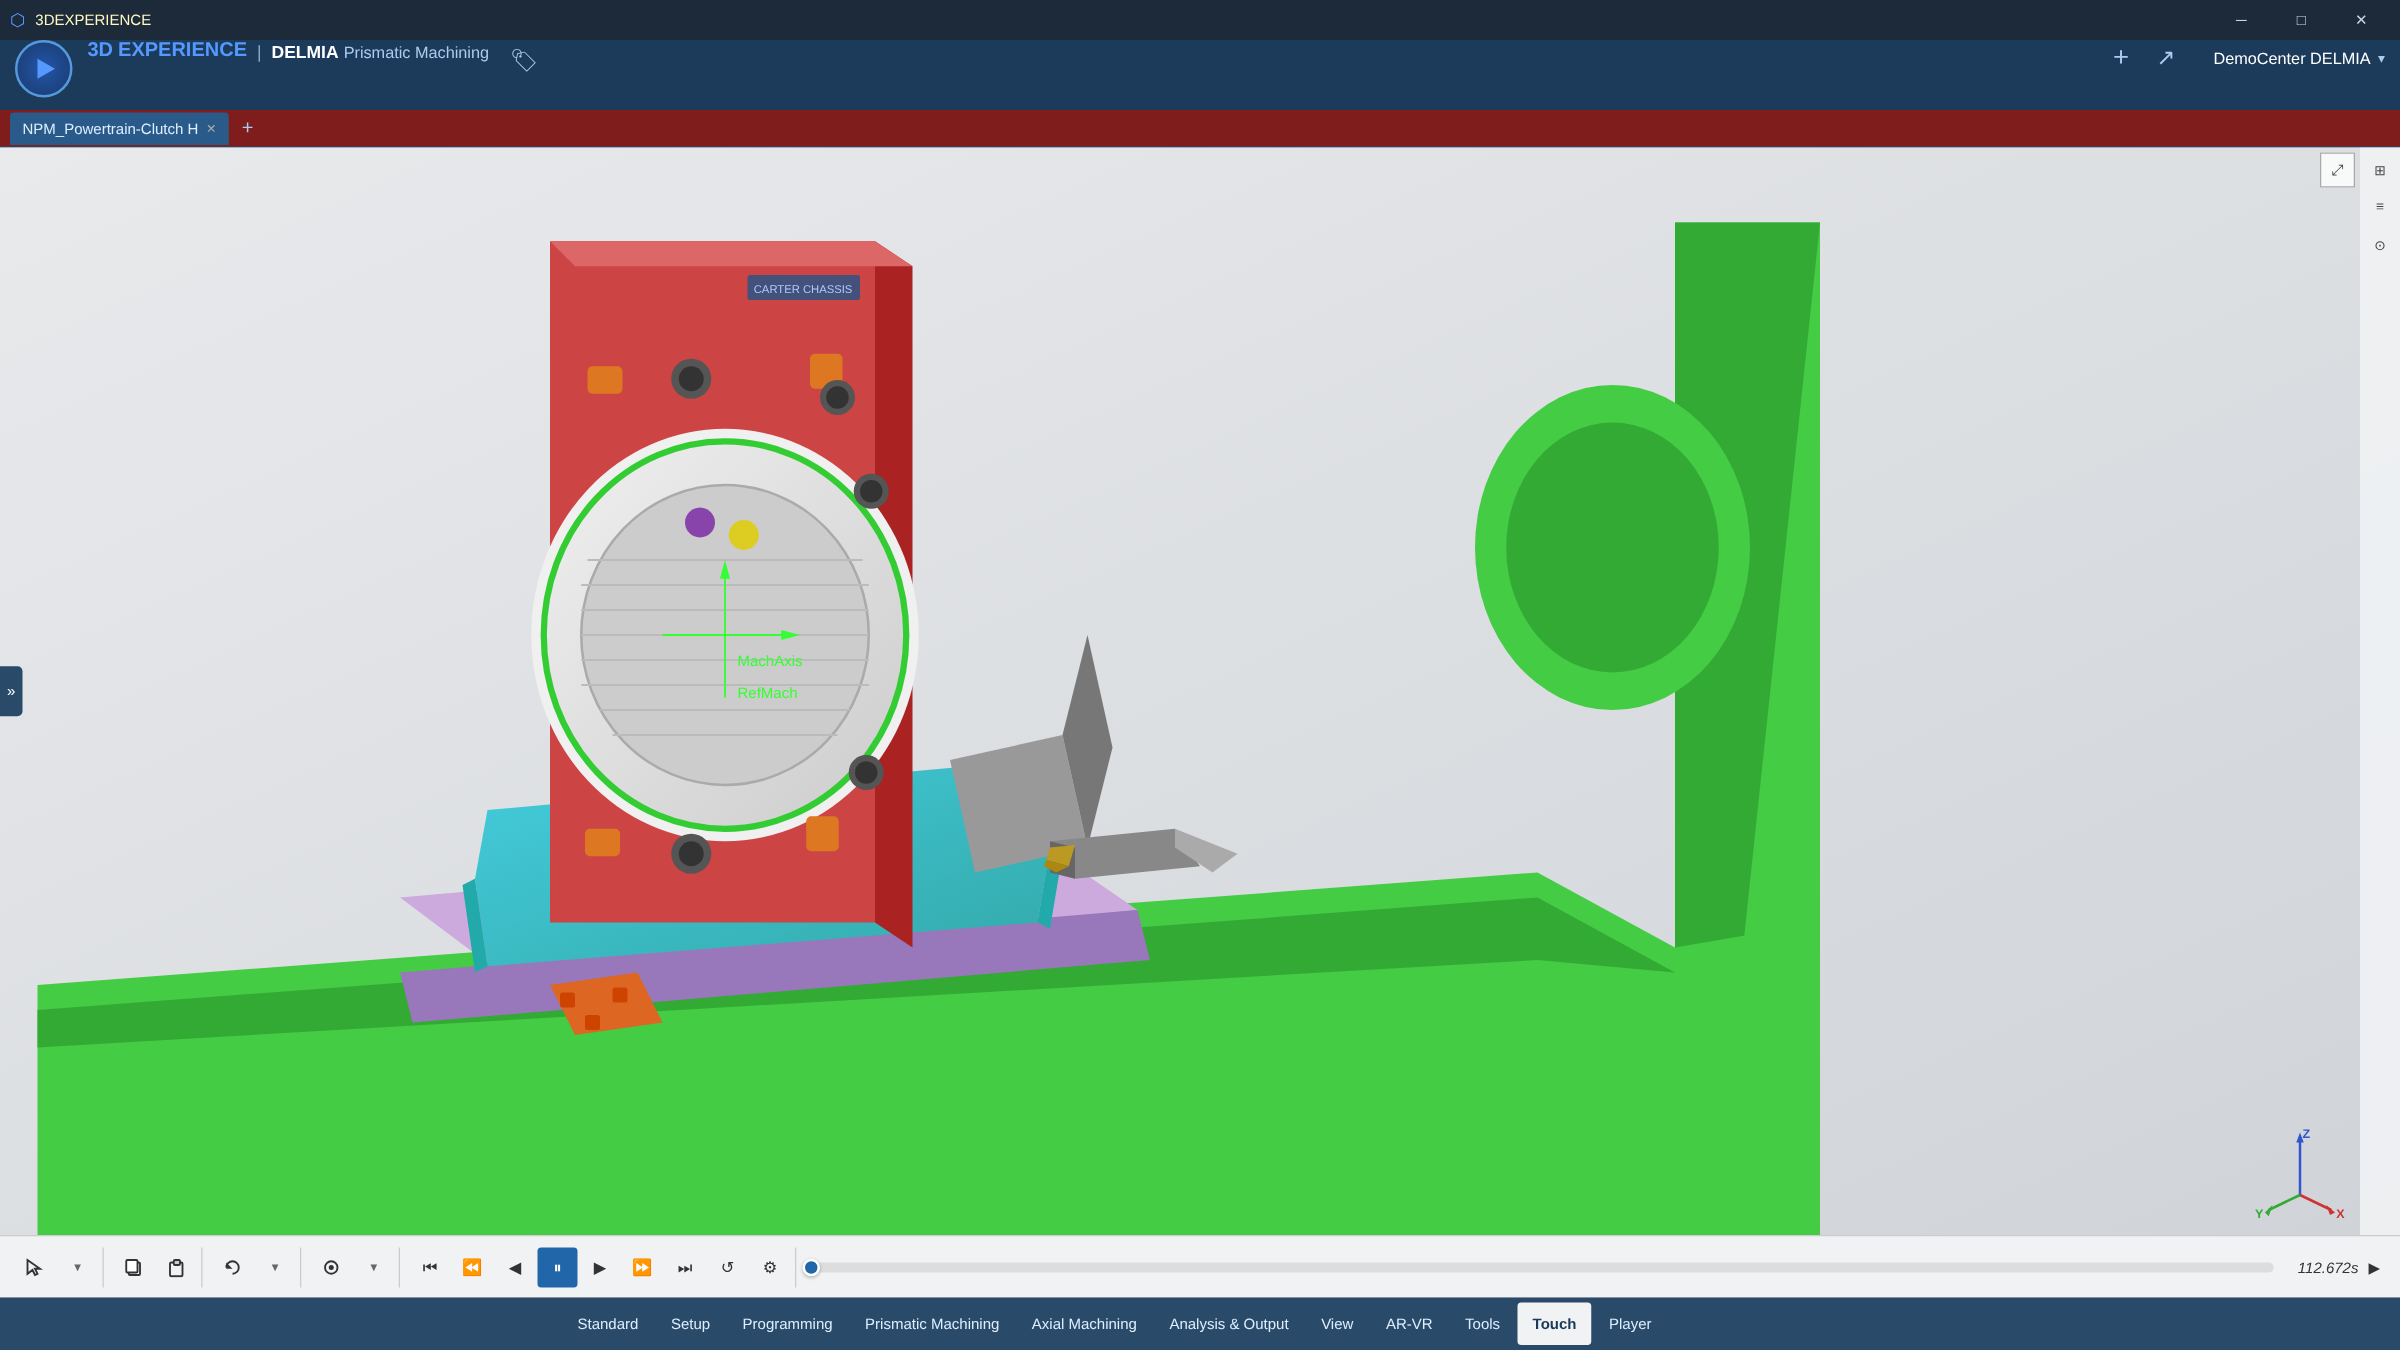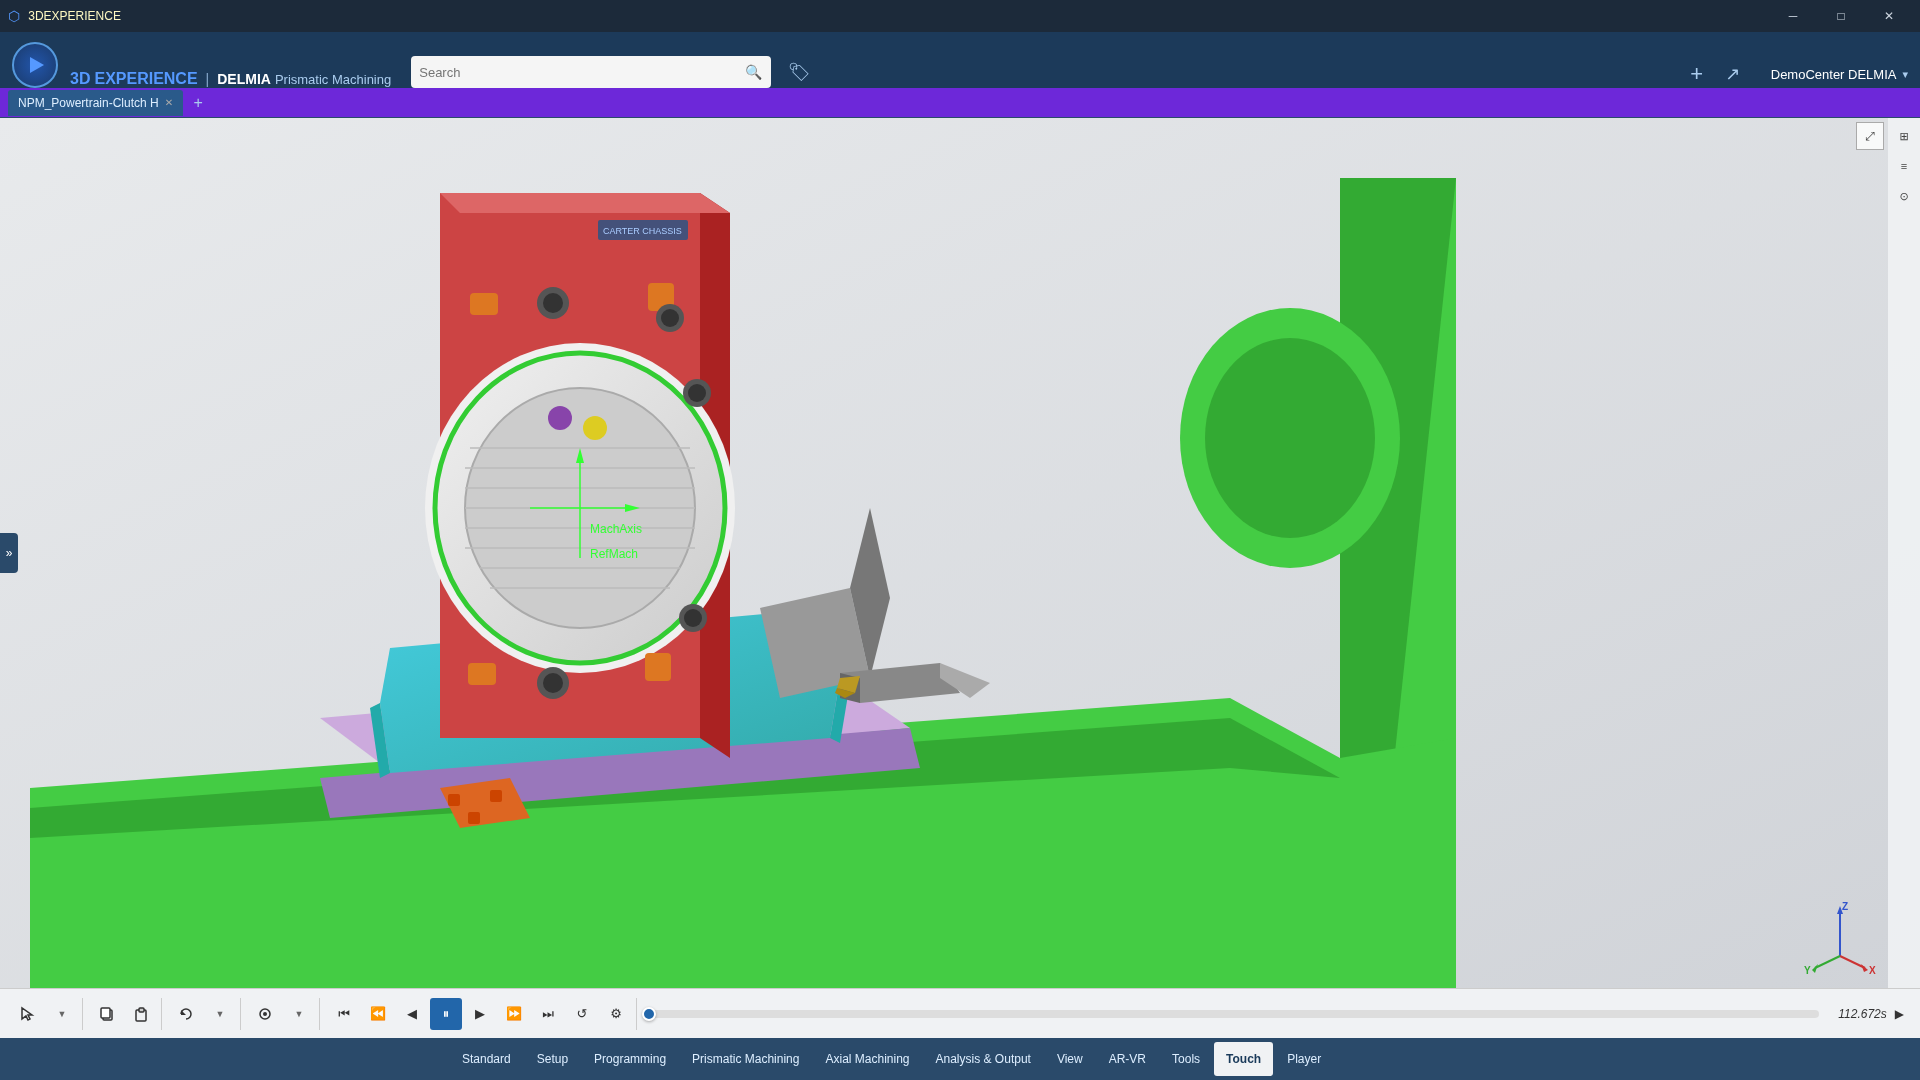--- a/index.html
+++ b/index.html
@@ -39,21 +39,21 @@
       background: transparent;
       border: none;
     }
 
     
     #header {
       width: 100%;
       height: 56px;
       background: #1c3a5a;
       display: flex;
-      align-items: flex-end;
+      align-items: flex-start;
       padding: 0 12px;
       gap: 12px;
       position: relative;
       z-index: 99;
     }
     #play-btn-outer {
       width: 46px;
       height: 46px;
       border-radius: 50%;
       background: radial-gradient(circle, #2255aa, #1a3a6a);
@@ -137,21 +137,21 @@
       height: 28px;
       display: flex;
       align-items: center;
       justify-content: center;
     }
 
     
     #tabbar {
       width: 100%;
       height: 30px;
-      background: #6d28d9;
+      background: #7f1d1d;
       display: flex;
       align-items: center;
       padding: 0 8px;
       gap: 4px;
       border-bottom: 1px solid #2a4a6a;
     }
     .doc-tab {
       height: 26px;
       background: #2a5a8a;
       border-radius: 3px 3px 0 0;
@@ -413,24 +413,20 @@
   </div>
 
   <div id="brand-text">
     <span class="brand-3dx">3D</span>
     <span class="brand-experience">EXPERIENCE</span>
     <span class="brand-sep">|</span>
     <span class="brand-delmia">DELMIA</span>
     <span class="brand-prismatic">Prismatic Machining</span>
   </div>
 
-  <div id="search-bar">
-    <input id="search-input" type="text" style="border: none; background: transparent; outline: none; font-size: 13px; color: rgb(51, 51, 51); width: 100%;" placeholder="Search">
-    <span id="search-icon-btn" style="color:#666;cursor:pointer;font-size:14px;">🔍</span>
-  </div>
 
   <div id="tag-btn" style="color:#aaccee;font-size:18px;cursor:pointer;">🏷</div>
 
   <div id="header-right">
     <div id="header-actions">
       <div class="hdr-action-btn" style="font-size:22px;color:#aaccee;">+</div>
       <div class="hdr-action-btn">↗</div>
     </div>
     <div id="user-profile">
       <span style="color:#fff;font-size:13px;padding-left:12px;">DemoCenter DELMIA</span>

